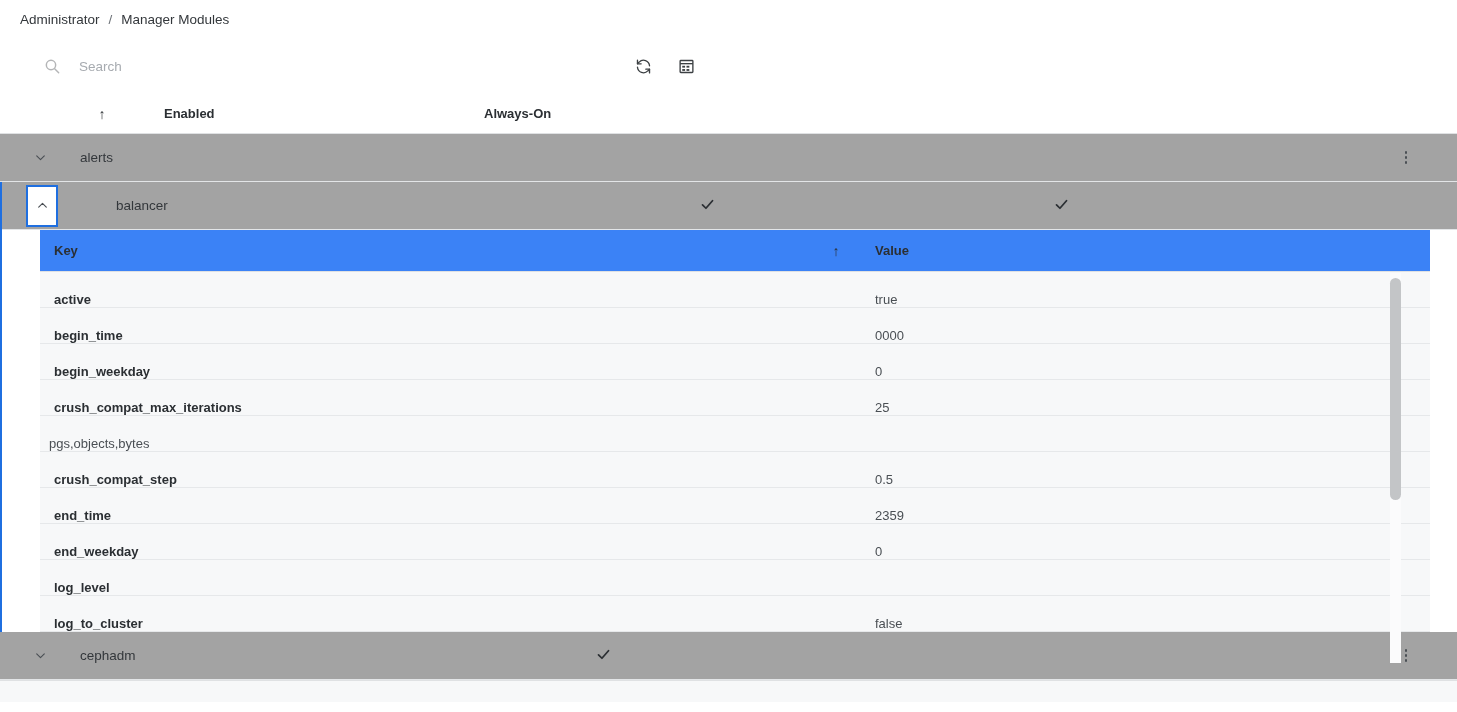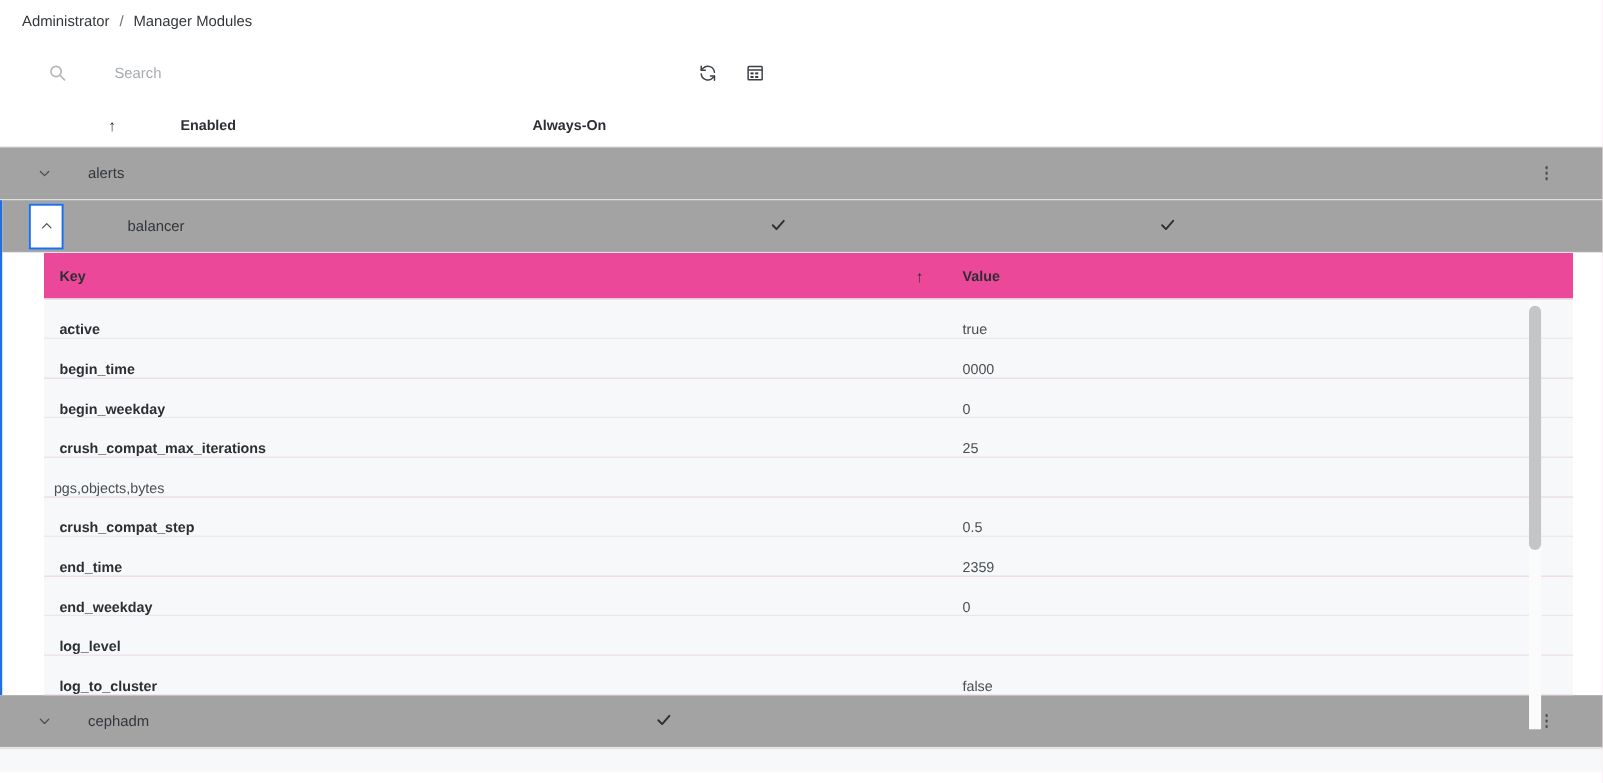--- a/index.html
+++ b/index.html
@@ -22,21 +22,21 @@
 
   
   .toolbar {
     position: relative;
     height: 56px;
     display: flex; align-items: center;
   }
   .search-wrap {
     display: flex; align-items: center;
     margin-left: 44px;
-    width: 420px; height: 30px; justify-content: space-between;
+    width: 420px; height: 30px;
   }
   .search-icon { width: 16px; height: 16px; flex: 0 0 16px; opacity: .35; }
   .search-input {
     border: none; outline: none; background: transparent;
     margin-left: 19px;
     font-family: "Liberation Sans", sans-serif;
     font-size: 13.5px; color: #3c4043;
     width: 360px;
   }
   .search-input::placeholder { color: #a7abb0; }
@@ -97,21 +97,21 @@
     gap: 2.5px; background: none; border: none; cursor: pointer;
     padding: 4px;
   }
   .kebab i { display: block; width: 2.5px; height: 2.5px; border-radius: 50%; background: #4a4f54; }
   .expanded-row-wrap {
     border-left: 2px solid #1f6fe0;
   }
   .nested {
     margin-left: 38px;
     width: 1390px;
-    background: #ec4899;
+    background: #3b82f6;
     position: relative;
   }
   .nested-thead {
     display: flex; align-items: center;
     height: 42px;
     border-bottom: 1px solid #dfe1e3;
     font-size: 13px; font-weight: bold; color: #2b2f33;
   }
   .nc-key   { width: 766px; flex: 0 0 766px; padding-left: 14px; }
   .nc-sort  { width: 60px;  flex: 0 0 60px; display: flex; align-items: center; justify-content: center; }

